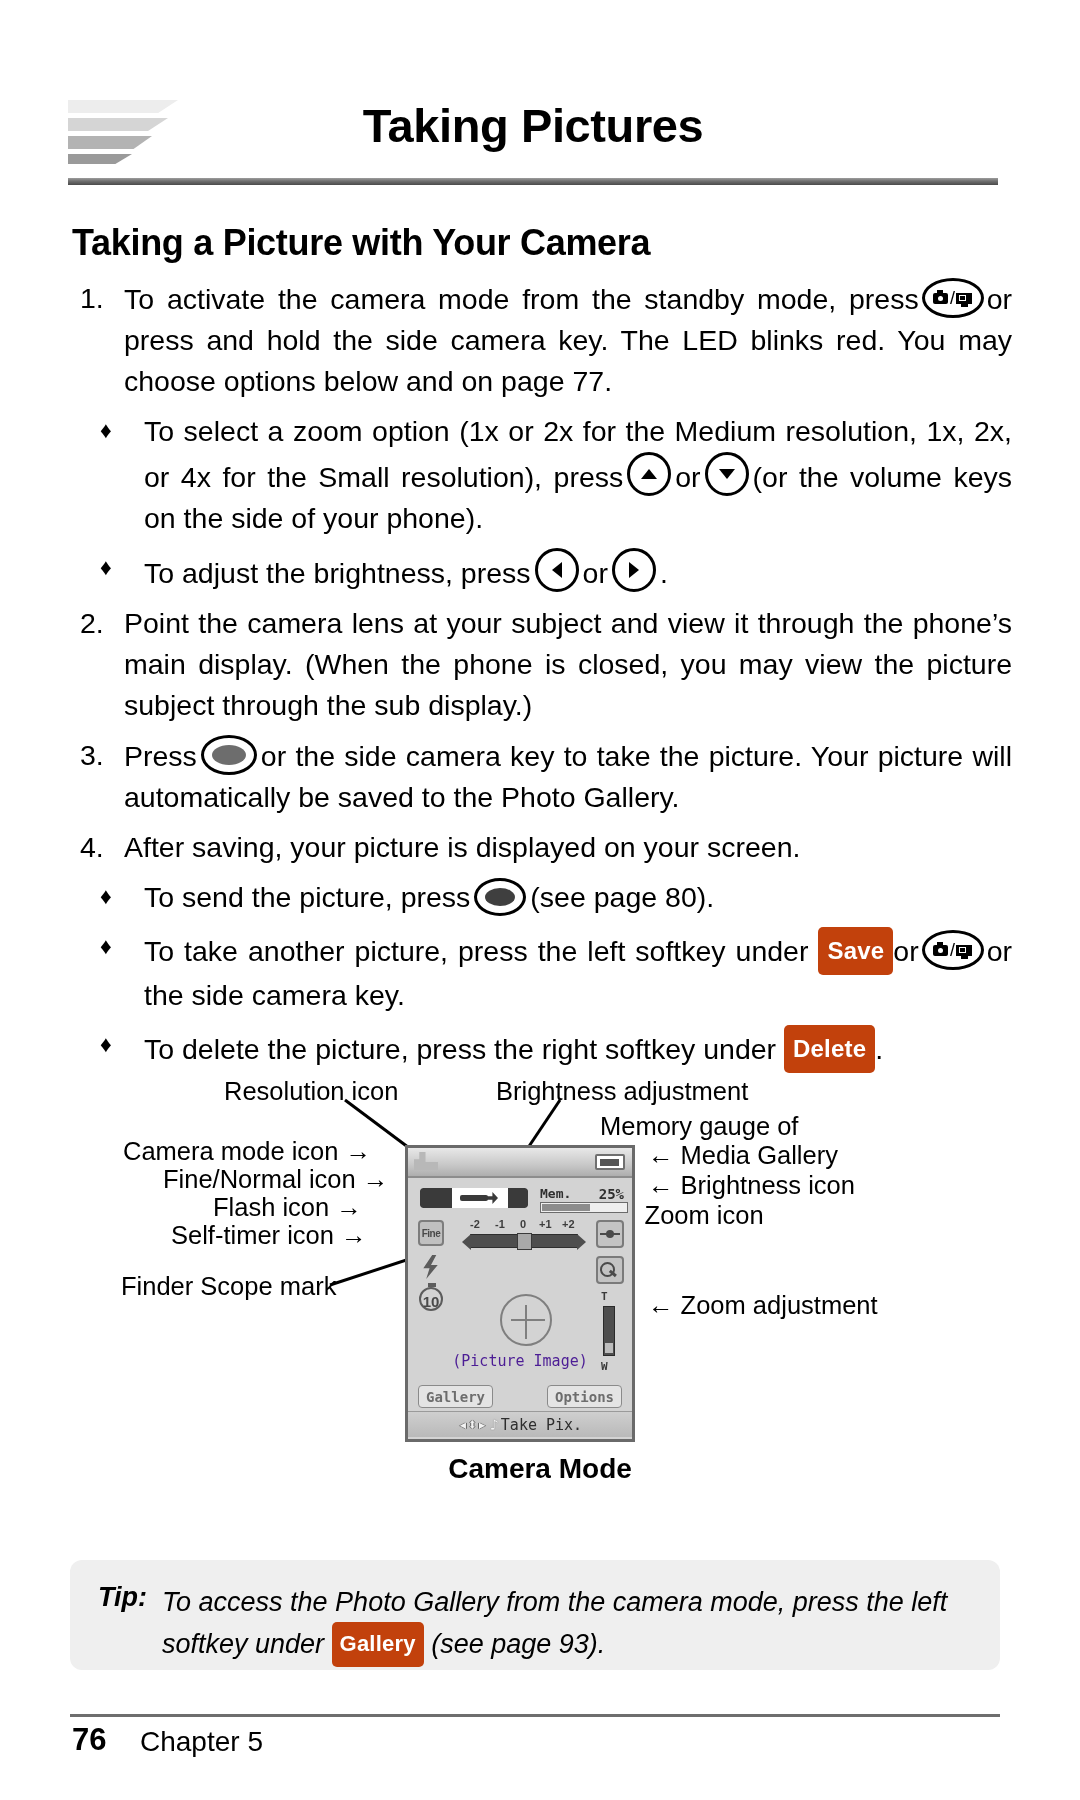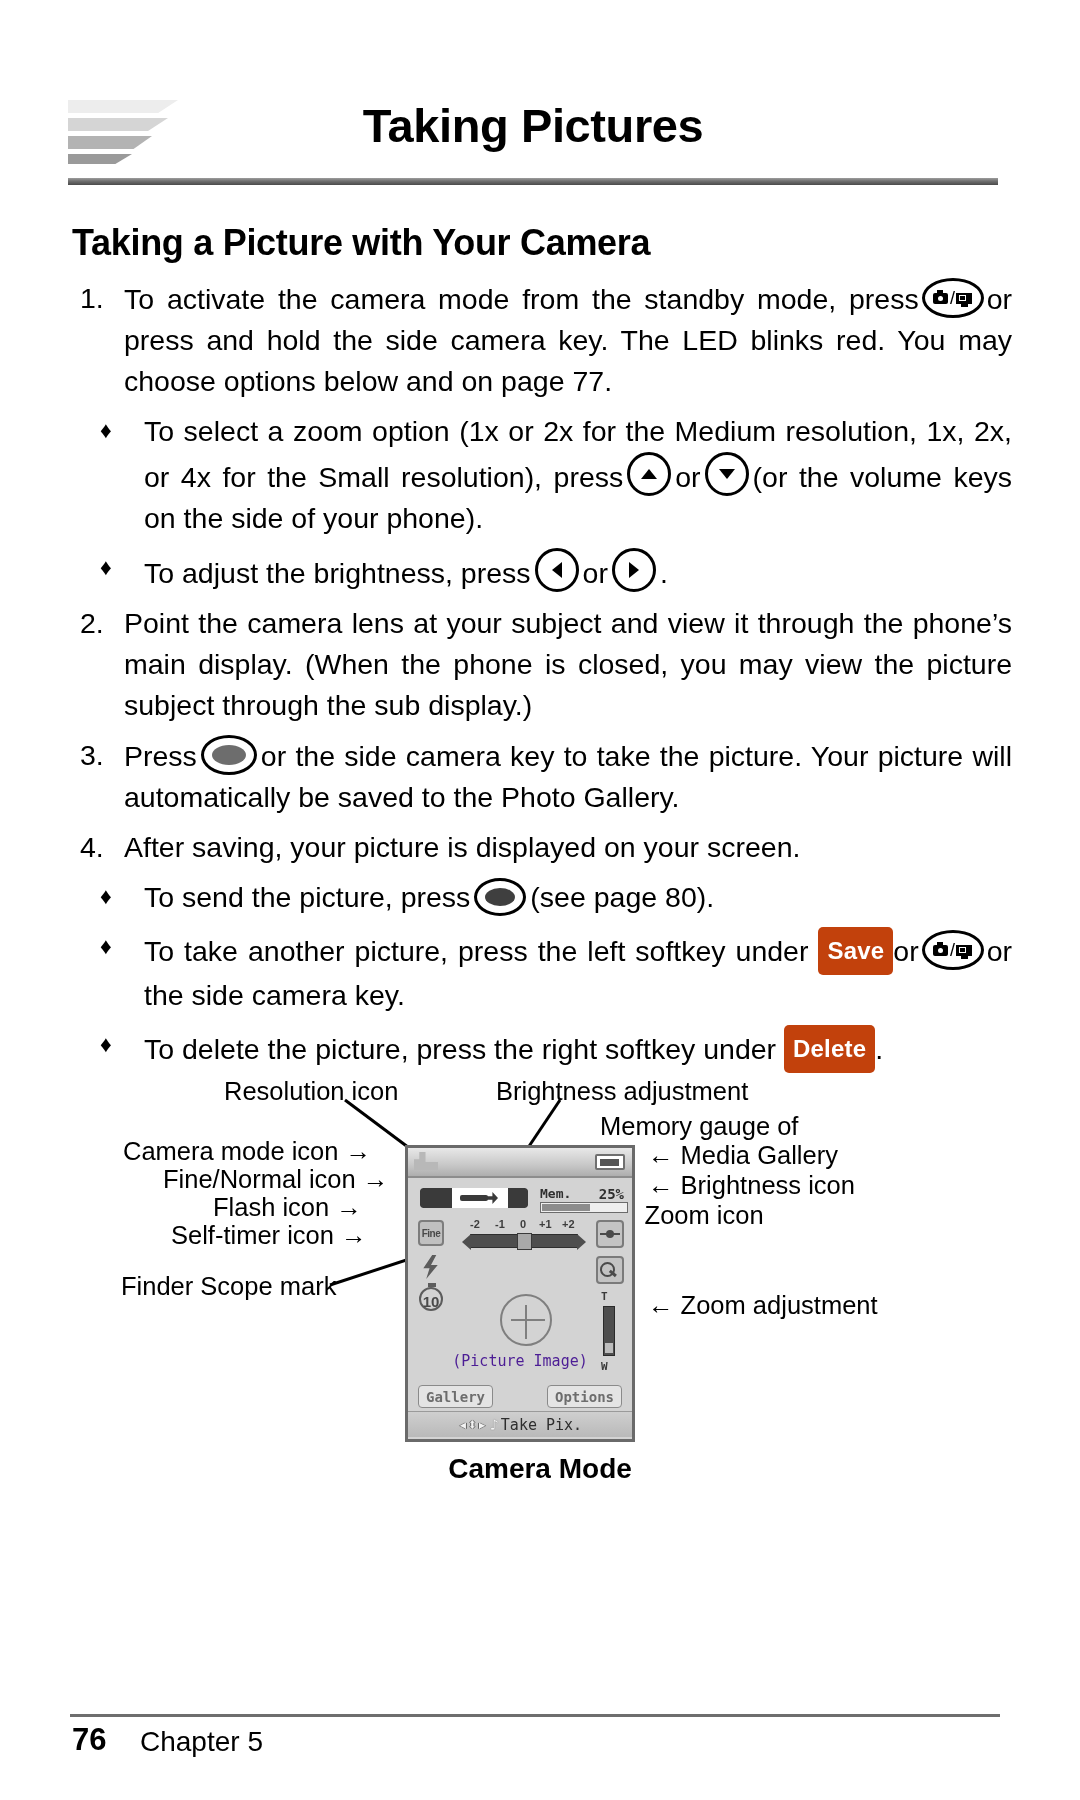--- a/index.html
+++ b/index.html
@@ -483,18 +483,24 @@
           <span class="navarrows">◂⬍▸</span>
             <span class="notegliph">♪</span>
             <span>Take Pix.</span>
         </div>
       </div>
     </div>
 
     <div class="fig-caption">Camera Mode</div>
   </div>
 
+  <div class="tipbox">
+    <div class="tip-label">Tip:</div>
+    <div class="tip-text"><span>To access the Photo Gallery from the camera mode, press the left softkey under</span>
+      <span class="softbtn">Gallery</span>
+      <span>(see page 93).</span></div>
+  </div>
 
   <div class="footer-rule"></div>
   <div class="page-num">76</div>
   <div class="chapter-label">Chapter 5</div>
 
 </div>
 
 </body></html>

